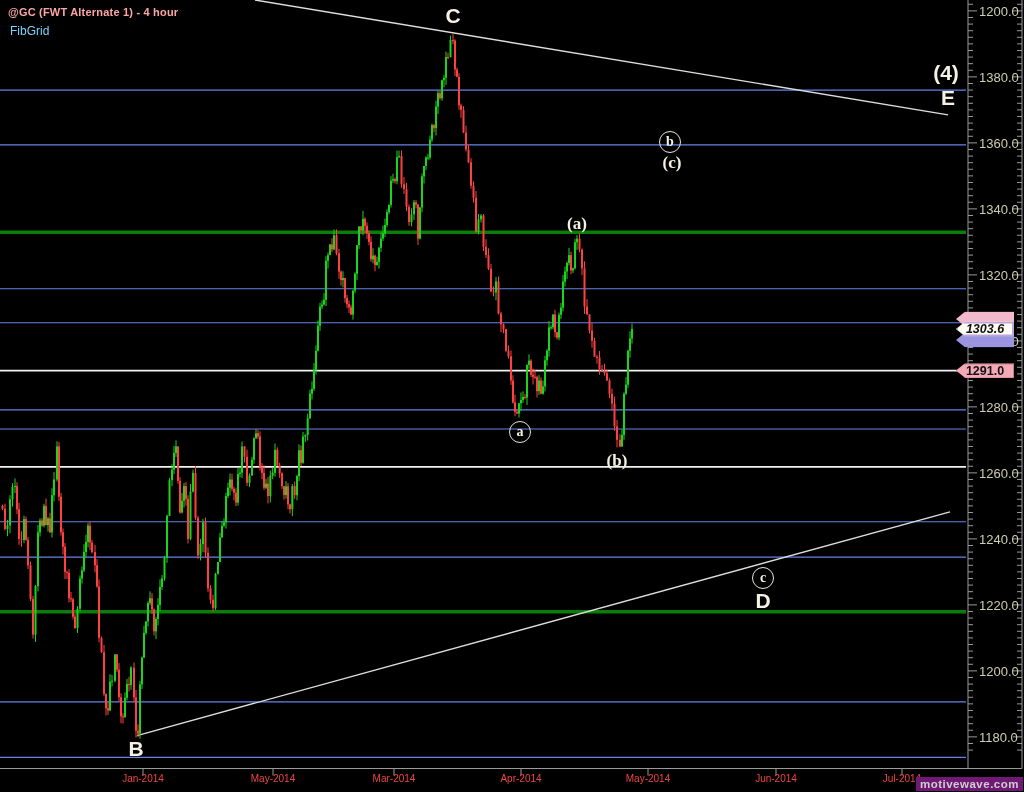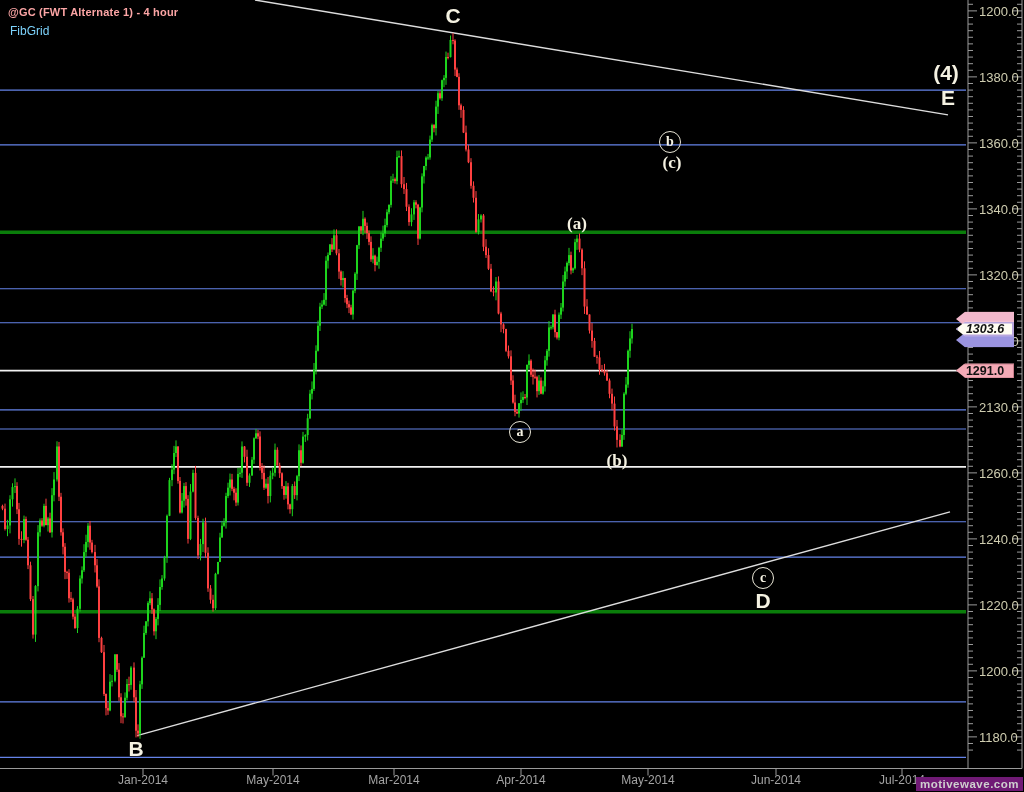--- a/index.html
+++ b/index.html
@@ -2,21 +2,21 @@
 <html><head>
 <meta charset="utf-8">
 <style>
   html,body{margin:0;padding:0;background:#000;}
   .stage{position:relative;width:1024px;height:792px;background:#000;overflow:hidden;
          font-family:"Liberation Sans",sans-serif;}
   svg{position:absolute;left:0;top:0;}
   .title{position:absolute;left:8px;top:6px;font-size:11px;font-weight:bold;color:#fca5a5;letter-spacing:.2px;}
   .indicator{position:absolute;left:10px;top:24px;font-size:12px;color:#7dd3fc;}
   .axis-label{position:absolute;color:#cfcdb0;font-size:13px;transform:translate(0,-50%);white-space:nowrap;}
-  .month-label{position:absolute;color:#a3a3a3;font-size:12px;transform:translate(-50%,0);top:773px;white-space:nowrap;}
+  .month-label{position:absolute;color:#ef4444;font-size:10px;transform:translate(-50%,0);top:773px;white-space:nowrap;}
   .wave{position:absolute;transform:translate(-50%,-50%);color:#f5f2e2;text-align:center;}
   .wave.major{font-size:21px;font-weight:bold;font-family:"Liberation Sans",sans-serif;}
   .wave.minor{font-size:17px;font-weight:bold;font-family:"Liberation Serif",serif;}
   .wave.circled{font-size:14px;font-weight:bold;font-family:"Liberation Serif",serif;
       width:20px;height:20px;line-height:19px;border:1px solid #e8e5d5;border-radius:50%;}
   .tag{position:absolute;left:956px;height:15px;line-height:15px;font-size:12.5px;font-weight:bold;
       color:#111;width:58px;text-align:center;transform:translate(0,-50%);
       clip-path:polygon(0 50%,16% 0,100% 0,100% 100%,16% 100%);}
   .tag.current{background:#fffdf2;box-shadow:inset 0 0 0 2px #b9a6dd;z-index:6;}
   .tag.sliver-pink{background:#f2b8cc;z-index:5;}
@@ -879,21 +879,21 @@
   <div class="title">@GC (FWT Alternate 1) - 4 hour</div>
   <div class="indicator">FibGrid</div>
 
   <div id="y-labels">
       <div class="axis-label" style="left: 979px; top: 10.89px;">1200.0</div>
       <div class="axis-label" style="left: 979px; top: 76.89px;">1380.0</div>
       <div class="axis-label" style="left: 979px; top: 142.89px;">1360.0</div>
       <div class="axis-label" style="left: 979px; top: 208.89px;">1340.0</div>
       <div class="axis-label" style="left: 979px; top: 274.89px;">1320.0</div>
       <div class="axis-label" style="left: 979px; top: 340.89px;">1300.0</div>
-      <div class="axis-label" style="left: 979px; top: 406.89px;">2130.0</div>
+      <div class="axis-label" style="left: 979px; top: 406.89px;">1280.0</div>
       <div class="axis-label" style="left: 979px; top: 472.89px;">1260.0</div>
       <div class="axis-label" style="left: 979px; top: 538.89px;">1240.0</div>
       <div class="axis-label" style="left: 979px; top: 604.89px;">1220.0</div>
       <div class="axis-label" style="left: 979px; top: 670.89px;">1200.0</div>
       <div class="axis-label" style="left: 979px; top: 736.89px;">1180.0</div>
     </div>
   <div id="x-labels">
       <div class="month-label" style="left: 143px;">Jan-2014</div>
       <div class="month-label" style="left: 273px;">May-2014</div>
       <div class="month-label" style="left: 394px;">Mar-2014</div>

